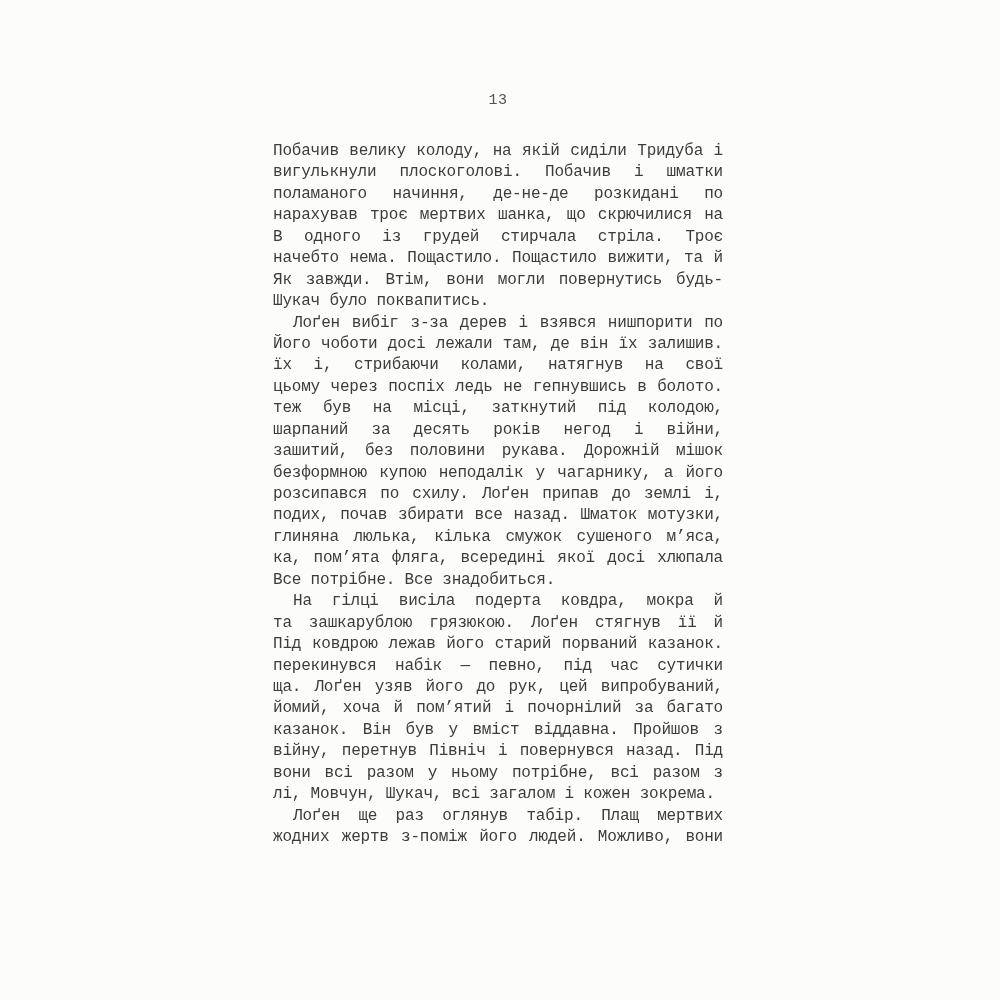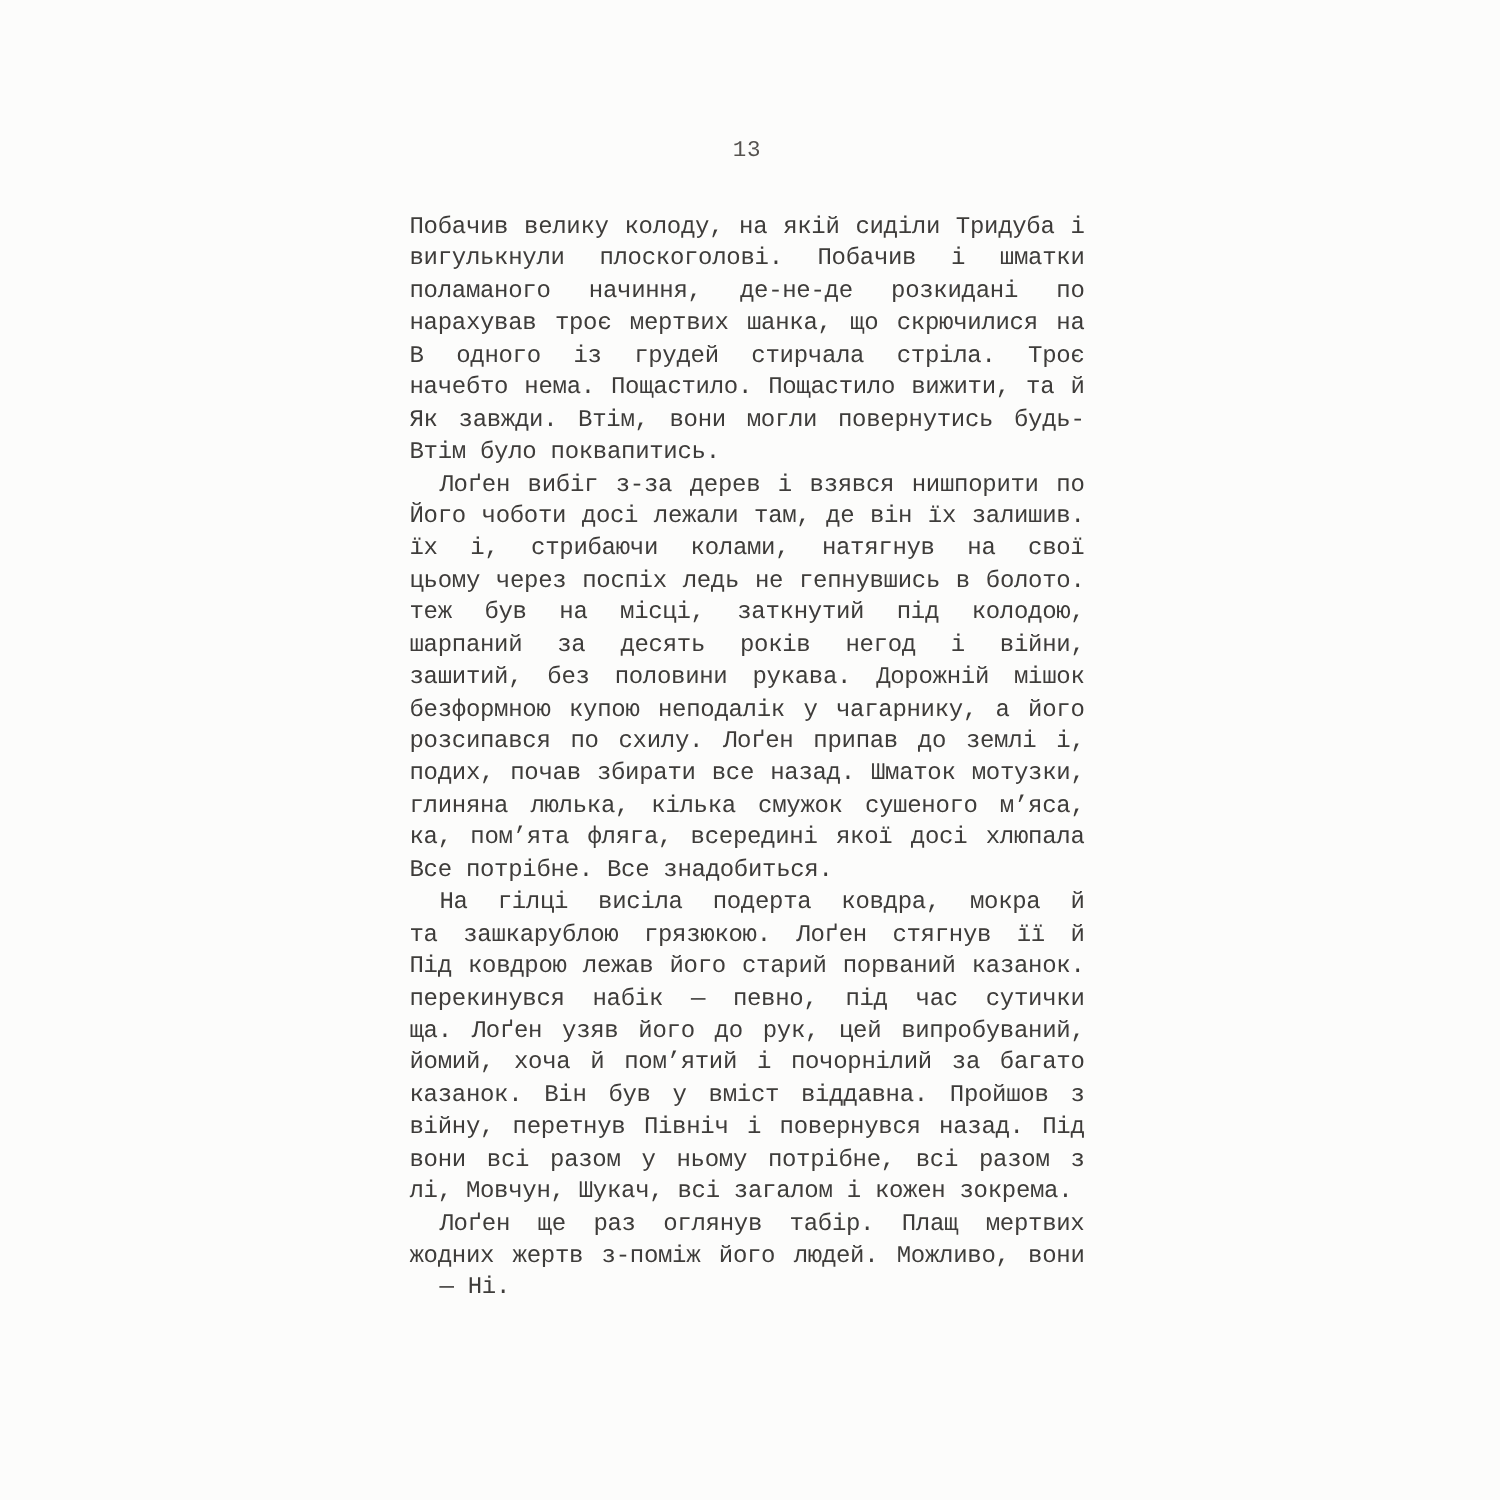--- a/index.html
+++ b/index.html
@@ -59,21 +59,21 @@
   <div class="page-number">13</div>
   <div class="text-block" id="text-block">
       <div>
         <div class="line">Побачив велику колоду, на якій сиділи Тридуба і Доу, коли</div>
         <div class="line">вигулькнули плоскоголові. Побачив і шматки порваного та</div>
         <div class="line">поламаного начиння, де-не-де розкидані по галявині. Він</div>
         <div class="line">нарахував троє мертвих шанка, що скрючилися на землі.</div>
         <div class="line">В одного із грудей стирчала стріла. Троє мертвих, а живих</div>
         <div class="line">начебто нема. Пощастило. Пощастило вижити, та й усього.</div>
         <div class="line">Як завжди. Втім, вони могли повернутись будь-якої миті.</div>
-        <div class="line para-last">Втім було поквапитись.</div>
+        <div class="line para-last">Шукач було поквапитись.</div>
       </div>
       <div>
         <div class="line indent">Лоґен вибіг з-за дерев і взявся нишпорити по землі.</div>
         <div class="line">Його чоботи досі лежали там, де він їх залишив. Він схопив</div>
         <div class="line">їх і, стрибаючи колами, натягнув на свої задубілі ноги, при</div>
         <div class="line">цьому через поспіх ледь не гепнувшись в болото. Плащ</div>
         <div class="line">теж був на місці, заткнутий під колодою, приношений і по-</div>
         <div class="line">шарпаний за десять років негод і війни, порваний і заново</div>
         <div class="line">зашитий, без половини рукава. Дорожній мішок лежав</div>
         <div class="line">безформною купою неподалік у чагарнику, а його вміст</div>
@@ -92,17 +92,14 @@
         <div class="line">йомий, хоча й пом’ятий і почорнілий за багато літ служби</div>
         <div class="line">казанок. Він був у вміст віддавна. Пройшов з ним не одну</div>
         <div class="line">війну, перетнув Північ і повернувся назад. Під час походів</div>
         <div class="line">вони всі разом у ньому потрібне, всі разом з нього їли. Фор-</div>
         <div class="line para-last">лі, Мовчун, Шукач, всі загалом і кожен зокрема.</div>
       </div>
       <div>
         <div class="line indent">Лоґен ще раз оглянув табір. Плащ мертвих шанка, але</div>
         <div class="line">жодних жертв з-поміж його людей. Можливо, вони все ще</div>
       </div>
-      <div>
-        <div class="line para-last indent">— Ні.</div>
-      </div>
     </div>
 </div>
 
 </body></html>

